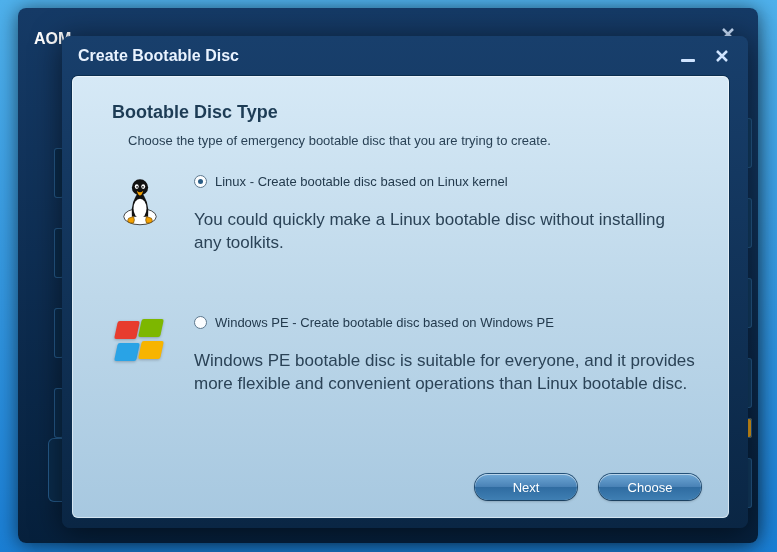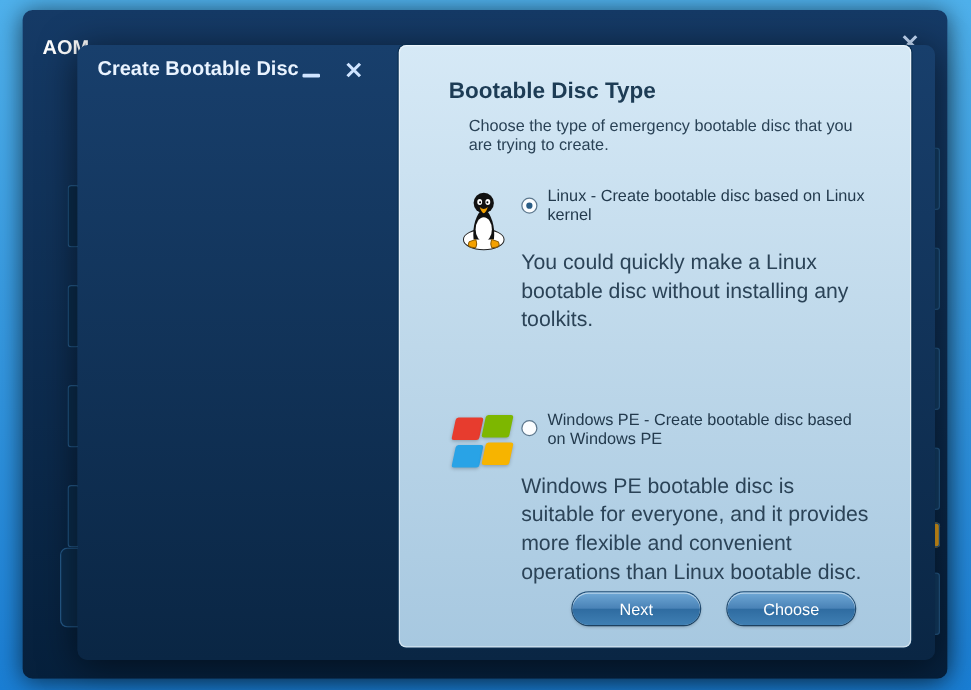--- a/index.html
+++ b/index.html
@@ -26,58 +26,58 @@
     background:#0b2c4c; border-radius:3px; box-shadow:inset 0 0 0 1px #255a8a; }
   .hint-right { position:absolute; right:6px; width:18px; height:50px;
     background:#133e66; border-radius:3px; box-shadow:inset 0 0 0 1px #255a8a; }
 
   
   .dialog {
     position: absolute; left: 62px; top: 36px; width: 686px; height: 492px;
     border-radius: 8px;
     background: linear-gradient(180deg,#183f6c 0%, #0a2644 100%);
     box-shadow: 0 4px 30px rgba(0,0,0,0.55);
-    display:flex; flex-direction:row;
+    display:flex; flex-direction:column;
   }
   .dlg-titlebar { height:40px; display:flex; align-items:center;
      padding: 0 16px; color:#e9f3ff; font-size:16px; font-weight:600; }
   .dlg-controls { margin-left:auto; display:flex; gap:14px; }
   .dlg-min { width:20px; height:20px; display:flex; align-items:flex-end; justify-content:center; cursor:pointer; }
   .dlg-min div { width:14px; height:3px; background:#cfe4ff; border-radius:1px; margin-bottom:4px;}
   .dlg-close { width:20px; height:20px; display:flex; align-items:center; justify-content:center; cursor:pointer; }
   .dlg-close svg { width:14px; height:14px; stroke:#cfe4ff; stroke-width:2.5; fill:none; }
 
   .dlg-body {
     margin: 0 19px 10px 10px; flex:1; border-radius:6px;
     background: linear-gradient(180deg,#d6e9f6 0%, #bed8ea 50%, #a7c8e0 100%);
     box-shadow: inset 0 0 0 1px rgba(255,255,255,0.5), 0 0 0 1px #0b2e4f;
     position:relative; padding: 26px 34px 60px 40px;
     color:#1d3344;
   }
   .heading { font-size:18px; font-weight:bold; color:#1d3c55; margin-bottom:10px; }
   .subtext { font-size:13px; color:#2a4256; margin-left:16px; margin-bottom:26px; }
 
-  .option { display:flex; align-items:flex-start; gap:2px; }
+  .option { display:flex; align-items:flex-start; gap:26px; }
   .option + .option { margin-top:60px;justify-content:flex-end; }
   .opt-icon { width:56px; height:56px; flex:0 0 56px; display:flex; align-items:center; justify-content:center; }
   .opt-content { flex:1; }
   .opt-row { display:flex; align-items:center; gap:8px; }
   .radio {
     width:13px; height:13px; border-radius:50%;
     border:1px solid #5d788e; background:#fbfdff; position:relative;
     flex:0 0 13px; cursor:pointer;
   }
   .radio.selected::after {
     content:""; position:absolute; left:3px; top:3px; width:5px; height:5px;
     border-radius:50%; background:#2b5d85;
   }
   .opt-label { font-size:13px; color:#233a4d; }
   .opt-desc { margin-top:20px; font-size:17px; color:#2b4357; line-height:1.35; }
 
-  .button-row { position:absolute; right:45px; bottom:18px; display:flex; gap:22px; }
+  .button-row { position:absolute; right:28px; bottom:18px; display:flex; gap:22px; }
   .btn {
     width:102px; height:26px; border-radius:13px; cursor:pointer;
     color:#fff; font-size:13px; display:flex; align-items:center; justify-content:center;
     background: linear-gradient(180deg,#6fa8d6 0%, #4a83b7 48%, #2f6ca1 52%, #3f7fb3 100%);
     box-shadow: inset 0 1px 0 rgba(255,255,255,0.5), 0 1px 3px rgba(0,0,0,0.35),
                 0 0 0 1px #26557e;
   }
 
   
   .winlogo { width:48px; height:48px; position:relative; }

